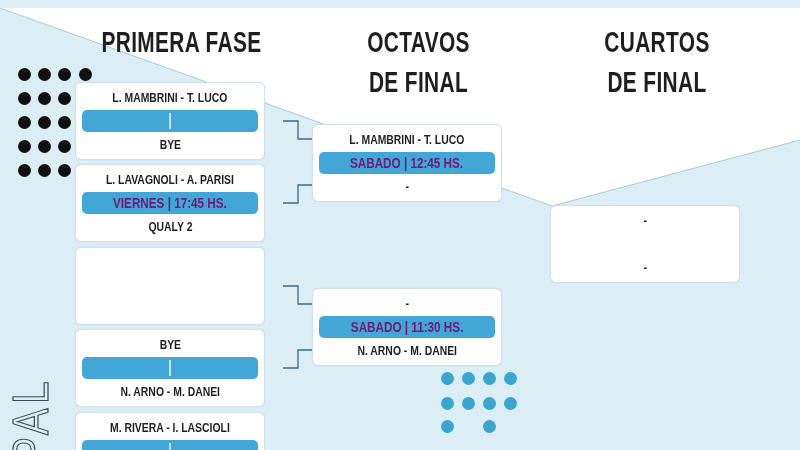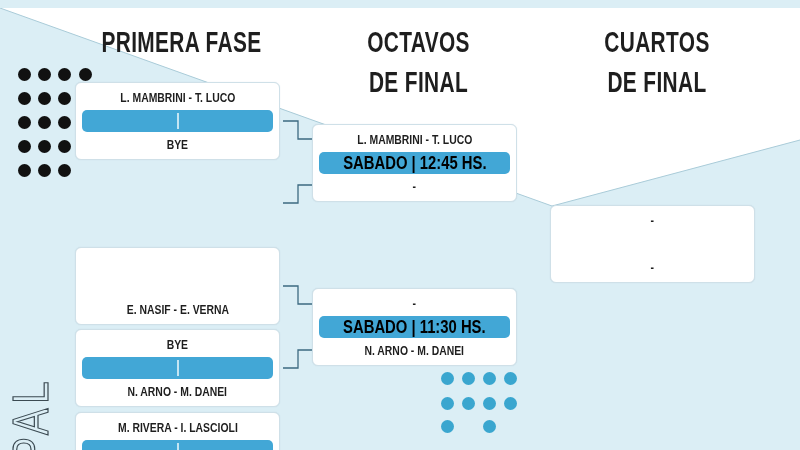--- a/index.html
+++ b/index.html
@@ -23,36 +23,36 @@
   .vtext {
     position: absolute; left: 10px; top: 450px;
     transform-origin: left top; transform: rotate(-90deg);
     font-size: 50px; font-weight: normal; letter-spacing: 6px;
     color: transparent; -webkit-text-stroke: 1.2px #3b4a52;
     white-space: nowrap; line-height: 50px;
   }
   .vtext-inner { display: inline-block; transform: scaleX(0.8); transform-origin: left center; }
 
   .match {
-    position: absolute; width: 205px; height: 78px;
+    position: absolute; width: 190px; height: 78px;
     background: #ffffff; border: 1px solid #cfe0e8; border-radius: 6px;
     box-shadow: 0 0 1px rgba(120,160,180,0.3);
   }
   .match .line {
     position: absolute; left: 0; width: 100%; text-align: center;
     font-size: 13px; font-weight: bold; color: #1e1e1e;
     height: 20px; line-height: 20px;
   }
   .match .line span { display: inline-block; transform: scaleX(0.8); transform-origin: center; white-space: nowrap; }
   .match .top { top: 5px; }
   .match .bottom { top: 52px; }
   .match .bar {
     position: absolute; left: 6px; right: 6px; top: 27px; height: 22px;
     background: #42a7d6; border-radius: 5px; text-align: center;
-    color: #000000; font-size: 19px; font-weight: bold; line-height: 22px;
+    color: #701a75; font-size: 15px; font-weight: bold; line-height: 22px;
   }
   .match .bar span { display: inline-block; transform: scaleX(0.78); transform-origin: center; white-space: nowrap; }
   .match .bar .sep { display: inline-block; width: 2px; height: 16px; background: #e8f7fc; vertical-align: middle; margin-top: -2px; }
 </style>
 </head>
 <body>
 
 <div id="stage">
 
   <svg class="bg-svg" viewBox="0 0 800 450">
@@ -116,23 +116,27 @@
   <div class="vtext" style="left:6px; top:620px;">
     <span class="vtext-inner">PRINCIPAL</span>
   </div>
 
   <div class="match" style="left:75px; top:74px;">
     <div class="line top"><span>L. MAMBRINI - T. LUCO</span></div>
     <div class="bar"><span class="sep"></span></div>
     <div class="line bottom"><span>BYE</span></div>
   </div>
 
+  <div class="match" style="left:75px; top:156px;">
+    <div class="line top"><span>L. LAVAGNOLI - A. PARISI</span></div>
+    <div class="bar"><span>VIERNES | 17:45 HS.</span></div>
+    <div class="line bottom"><span>QUALY 2</span></div>
+  </div>
 
   <div class="match" style="left:75px; top:239px;">
-    <div class="line bottom"><span>E. NASIF - E. VERNA</span></div>
   </div>
 
   <div class="match" style="left:75px; top:321px;">
     <div class="line top"><span>BYE</span></div>
     <div class="bar"><span class="sep"></span></div>
     <div class="line bottom"><span>N. ARNO - M. DANEI</span></div>
   </div>
 
   <div class="match" style="left:75px; top:404px;">
     <div class="line top"><span>M. RIVERA - I. LASCIOLI</span></div>

